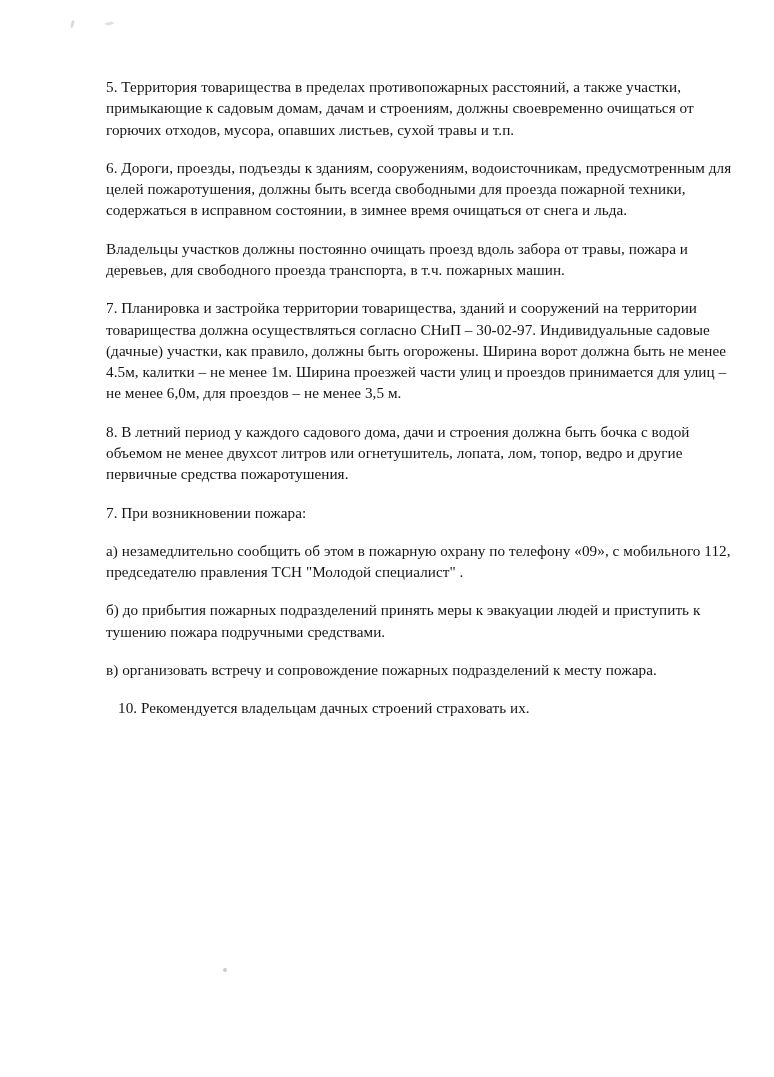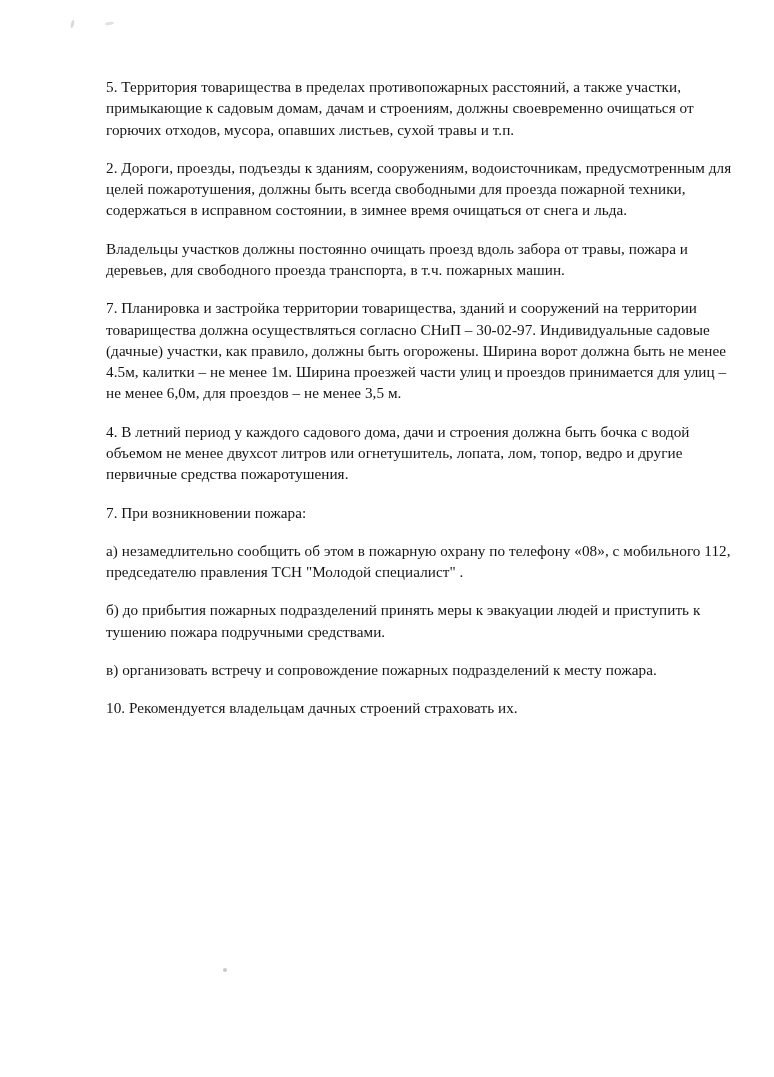--- a/index.html
+++ b/index.html
@@ -37,37 +37,38 @@
   p.para {
     margin: 0 0 17px 0;
     font-size: 15.2px;
     line-height: 1.40;
     text-align: left;
     color: #141414;
     letter-spacing: 0.05px;
   }
   p.para:last-child {
     margin-bottom: 0;
+    margin-left: 12px;
   }
 </style>
 </head>
 <body>
 
 <div class="page">
 
   <span class="scan-noise noise-1"></span>
   <span class="scan-noise noise-2"></span>
   <span class="scan-noise noise-3"></span>
 
   <div class="content">
     <p class="para">5. Территория товарищества в пределах противопожарных расстояний, а также участки, примыкающие к садовым домам, дачам и строениям, должны своевременно очищаться от горючих отходов, мусора, опавших листьев, сухой травы и т.п.</p>
-    <p class="para">2. Дороги, проезды, подъезды к зданиям, сооружениям, водоисточникам, предусмотренным для целей пожаротушения, должны быть всегда свободными для проезда пожарной техники, содержаться в исправном состоянии, в зимнее время очищаться от снега и льда.</p>
+    <p class="para">6. Дороги, проезды, подъезды к зданиям, сооружениям, водоисточникам, предусмотренным для целей пожаротушения, должны быть всегда свободными для проезда пожарной техники, содержаться в исправном состоянии, в зимнее время очищаться от снега и льда.</p>
     <p class="para">Владельцы участков должны постоянно очищать проезд вдоль забора от травы, пожара и деревьев, для свободного проезда транспорта, в т.ч. пожарных машин.</p>
     <p class="para">7. Планировка и застройка территории товарищества, зданий и сооружений на территории товарищества должна осуществляться согласно СНиП – 30-02-97. Индивидуальные садовые (дачные) участки, как правило, должны быть огорожены. Ширина ворот должна быть не менее 4.5м, калитки – не менее 1м. Ширина проезжей части улиц и проездов принимается для улиц – не менее 6,0м, для проездов – не менее 3,5 м.</p>
-    <p class="para">4. В летний период у каждого садового дома, дачи и строения должна быть бочка с водой объемом не менее двухсот литров или огнетушитель, лопата, лом, топор, ведро и другие первичные средства пожаротушения.</p>
+    <p class="para">8. В летний период у каждого садового дома, дачи и строения должна быть бочка с водой объемом не менее двухсот литров или огнетушитель, лопата, лом, топор, ведро и другие первичные средства пожаротушения.</p>
     <p class="para">7. При возникновении пожара:</p>
-    <p class="para">а) незамедлительно сообщить об этом в пожарную охрану по телефону «08», с мобильного 112, председателю правления ТСН "Молодой специалист" .</p>
+    <p class="para">а) незамедлительно сообщить об этом в пожарную охрану по телефону «09», с мобильного 112, председателю правления ТСН "Молодой специалист" .</p>
     <p class="para">б) до прибытия пожарных подразделений принять меры к эвакуации людей и приступить к тушению пожара подручными средствами.</p>
     <p class="para">в) организовать встречу и сопровождение пожарных подразделений к месту пожара.</p>
     <p class="para">10. Рекомендуется владельцам дачных строений страховать их.</p>
   </div>
 
 </div>
 
 </body></html>

